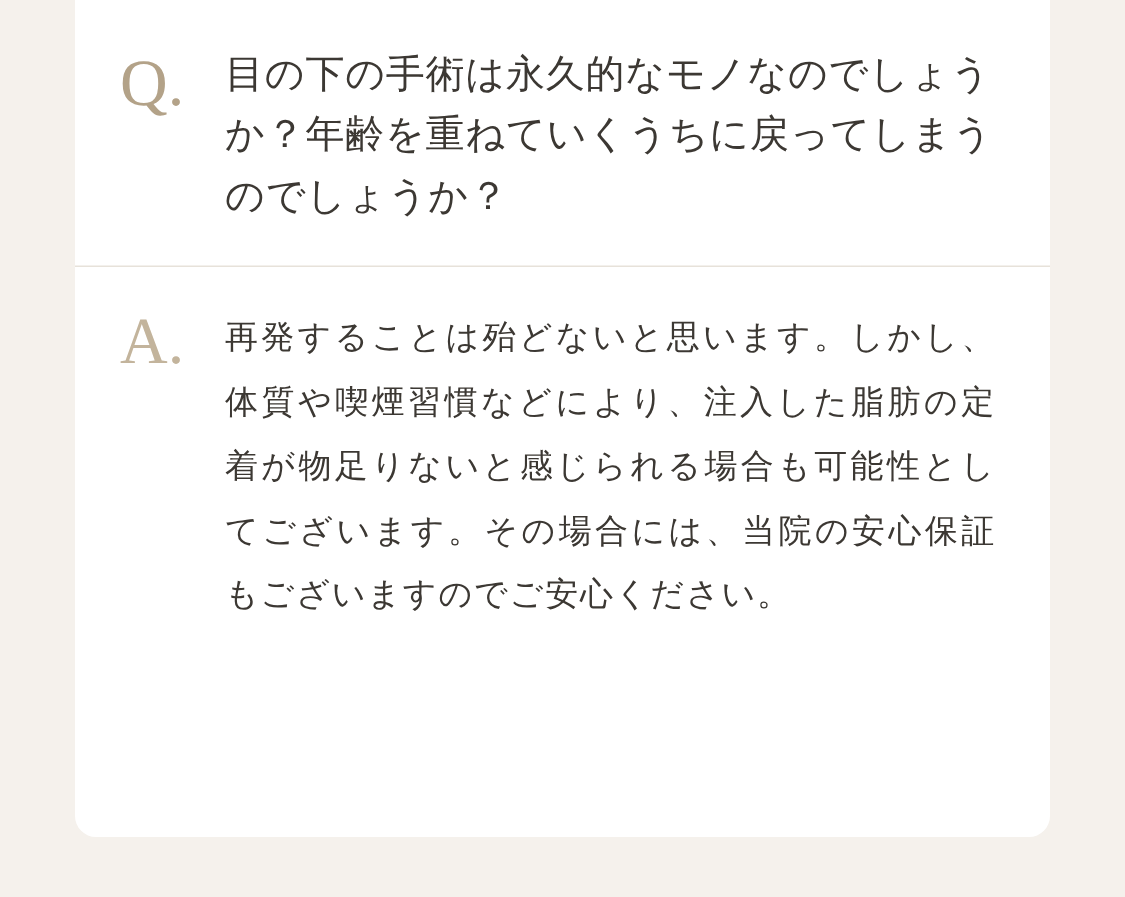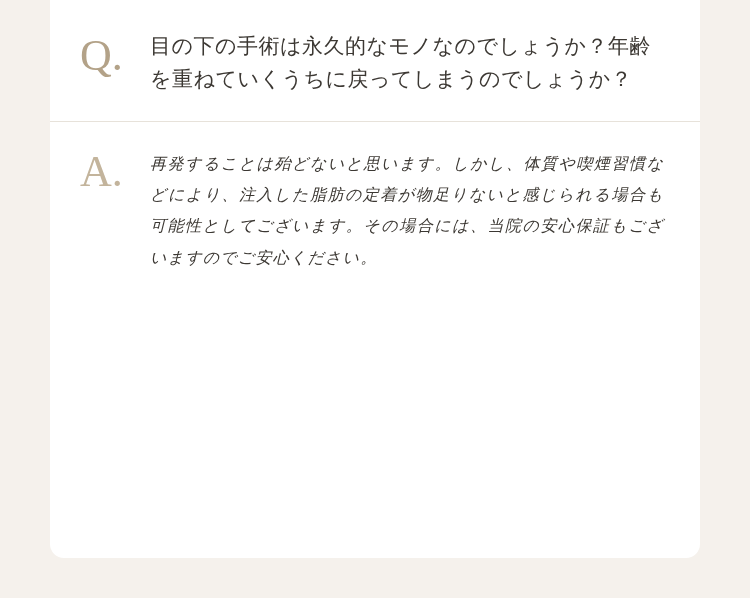--- a/index.html
+++ b/index.html
@@ -51,34 +51,33 @@
     letter-spacing: 0px;
   }
   .marker.a {
     font-size: 44px;
     padding-top: 2px;
     color: #c3b49c;
   }
   .q-text {
     flex: 1 1 auto;
     font-family: "Liberation Serif", serif;
-    font-size: 21px;
+    font-size: 26px;
     line-height: 1.55;
     color: #3c3833;
     letter-spacing: 0.5px;
   }
   .a-text {
     flex: 1 1 auto;
     font-family: "Liberation Sans", sans-serif;
-    font-size: 16px;
+    font-size: 22px;
     line-height: 1.95;
     color: #3c3833;
     letter-spacing: 1.2px;
     text-align: justify;
-    font-style: italic;
   }
 </style>
 </head>
 <body>
 
 <div class="faq-card">
 
   <div class="qa-row question-row">
     <div class="marker q">Q.</div>
     <div class="q-text">目の下の手術は永久的なモノなのでしょうか？年齢を重ねていくうちに戻ってしまうのでしょうか？</div>

